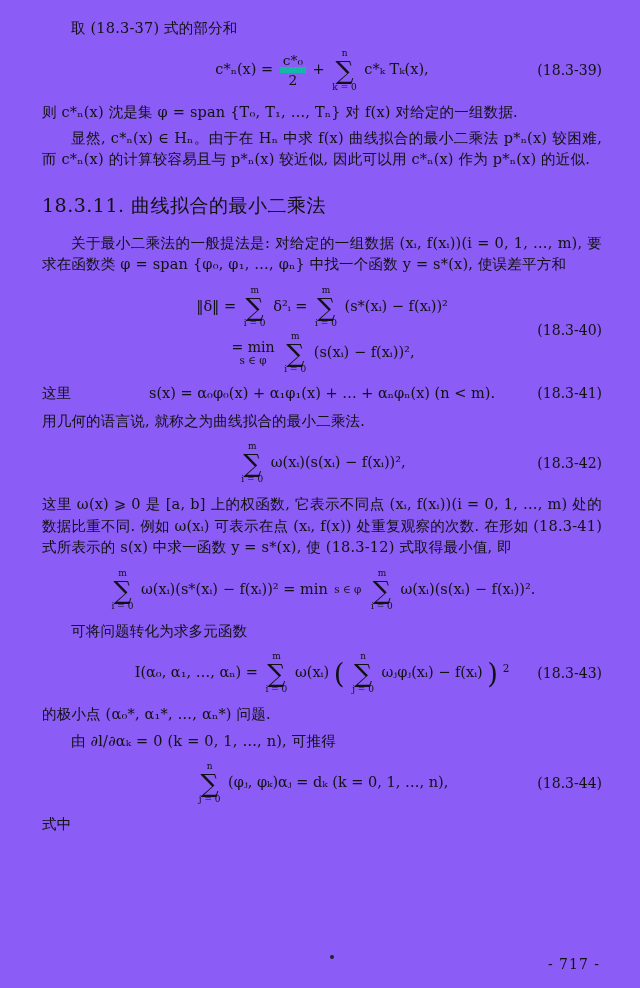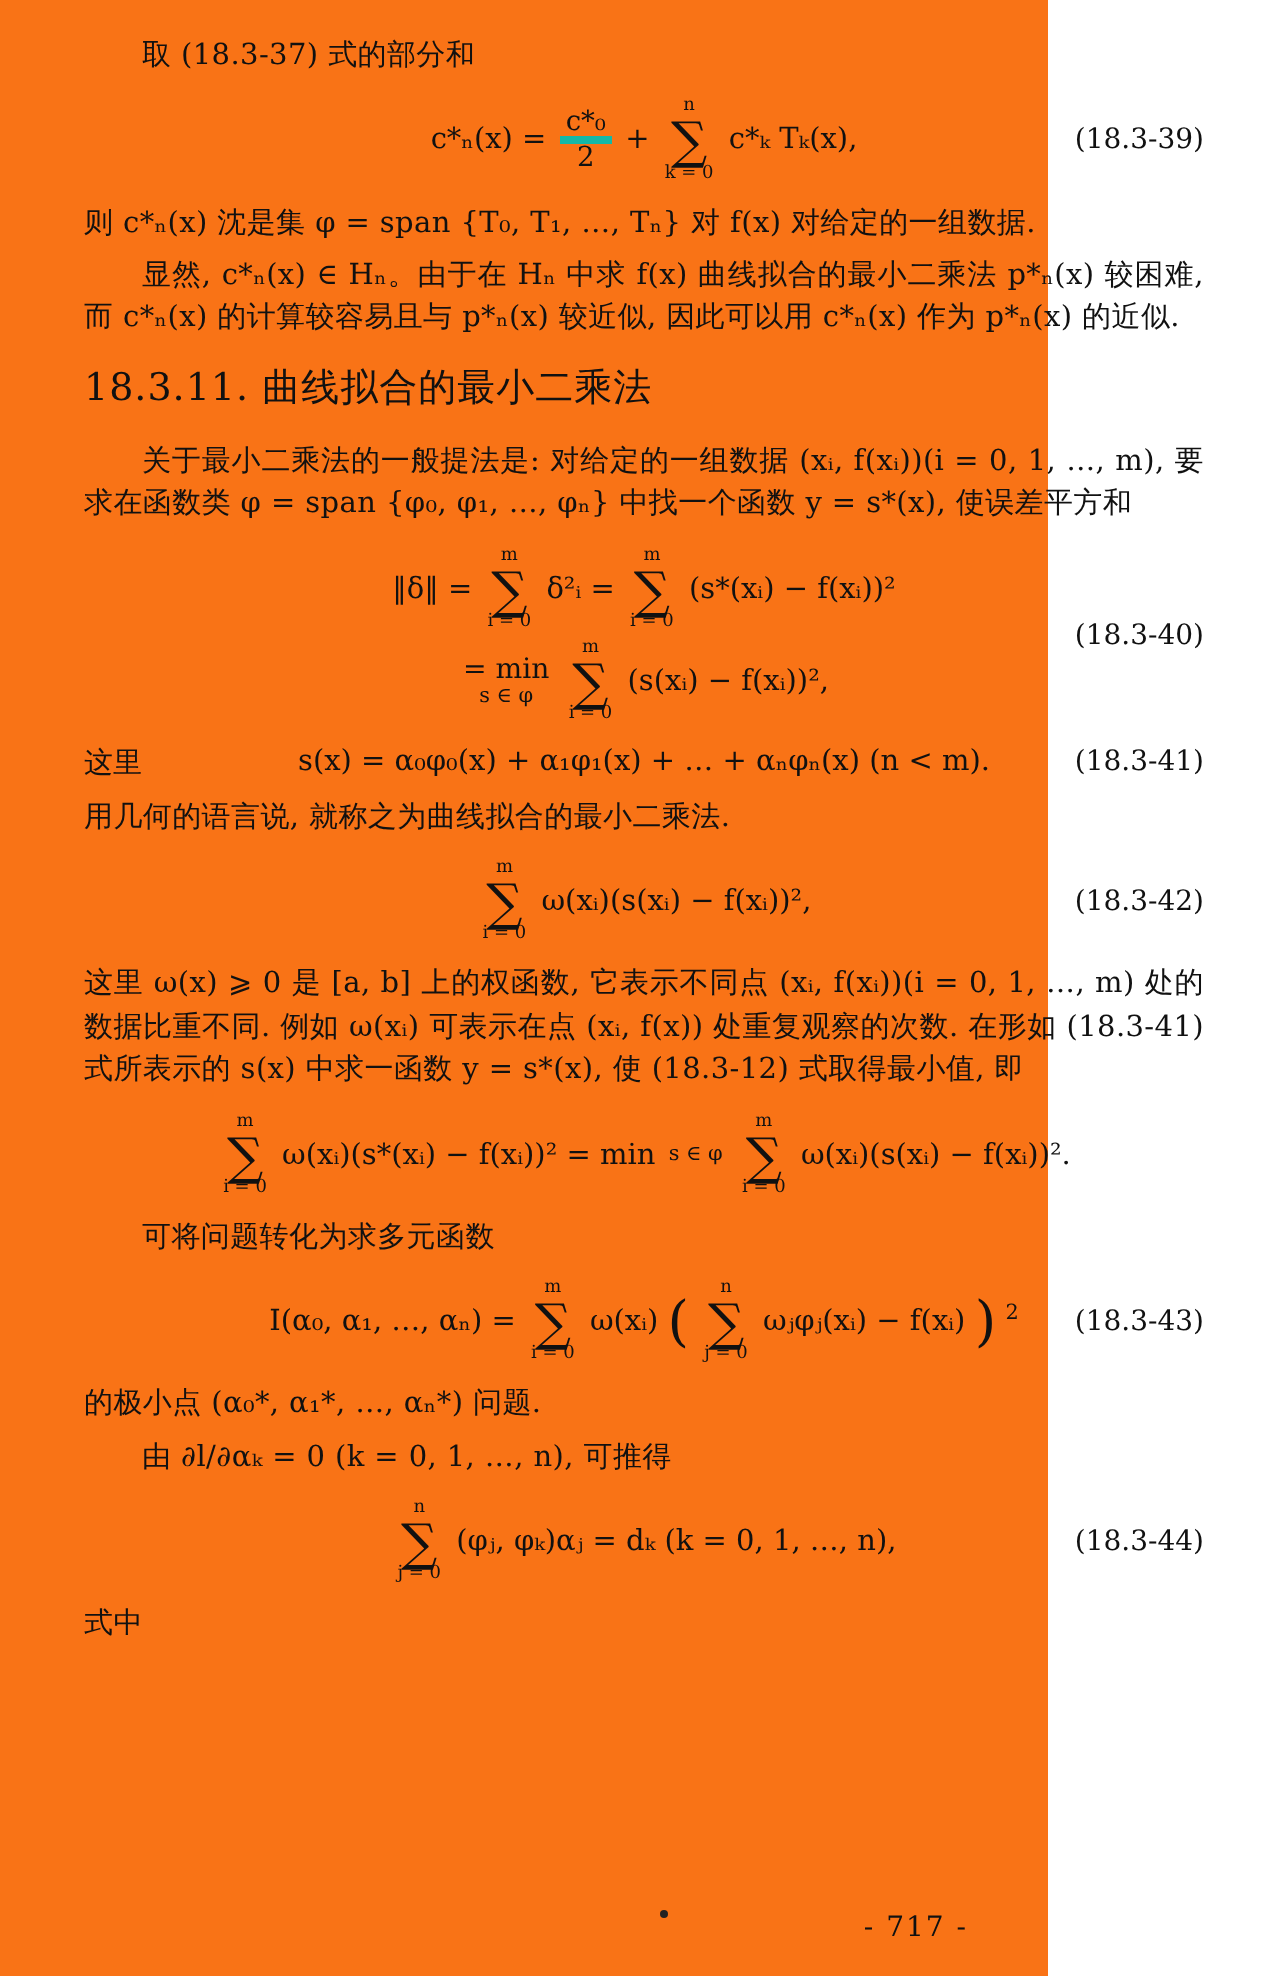--- a/index.html
+++ b/index.html
@@ -10,26 +10,26 @@
   body {
     width: 640px;
     height: 988px;
     position: relative;
     font-family: "DejaVu Serif", serif;
     color: #111111;
     overflow: hidden;
   }
   .page {
     position: relative;
-    width: 524px;
+    width: 640px;
     height: 988px;
     padding: 0;
     box-sizing: border-box;
     
-    background: #f97316;
+    background: #8b5cf6;
   }
   .content {
     position: absolute;
     left: 42px;
     top: 18px;
     width: 560px;
   }
   p {
     margin: 0 0 5px 0;
     line-height: 1.48;
@@ -45,39 +45,39 @@
     right: 0;
     top: 50%;
     transform: translateY(-50%);
     font-size: 14px;
     white-space: nowrap;
     text-align: center;
   }
   h2.section {
     font-size: 19px;
     font-weight: normal;
-    margin: 10px 0 14px 0;
+    margin: 22px 0 14px 0;
     letter-spacing: 0.5px;
     font-family: "DejaVu Serif", serif;
   }
   .sup {
     font-size: 0.72em;
     vertical-align: 0.5em;
   }
   .frac {
     display: inline-block;
     vertical-align: middle;
     text-align: center;
     font-size: 0.95em;
     line-height: 1.05;
     margin: 0 2px;
   }
   .frac .num {
     display: block;
-    border-bottom: 4px solid #14b8a6;
+    border-bottom: 6px solid #14b8a6;
     padding: 0 3px;
     text-align: center;
   }
   .frac .den {
     display: block;
     padding: 0 3px;
   }
   .bigop {
     display: inline-block;
     vertical-align: middle;

